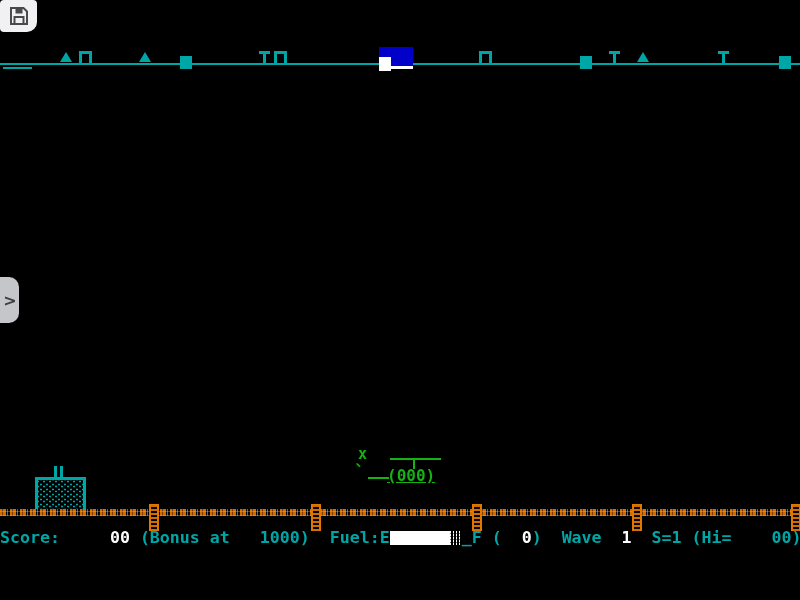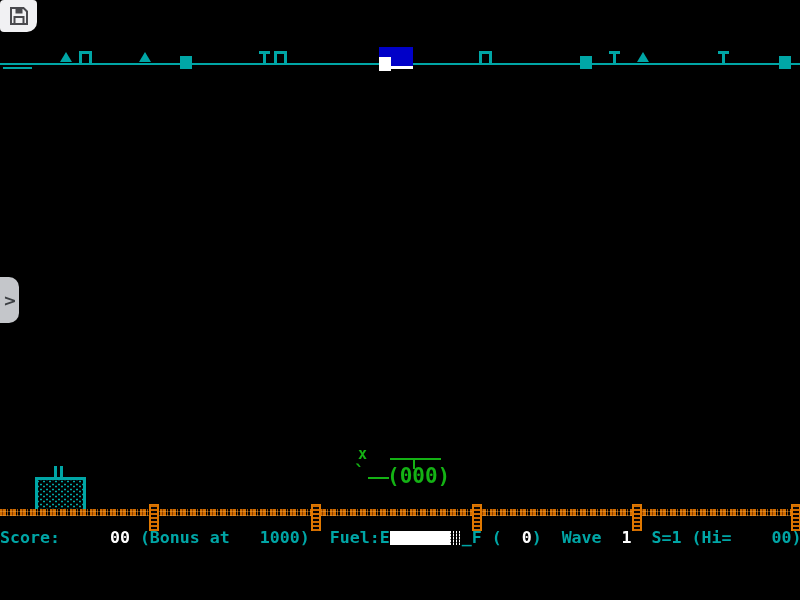--- a/index.html
+++ b/index.html
@@ -52,21 +52,21 @@
     background-image:radial-gradient(var(--teal) 1px,transparent 1.4px),radial-gradient(var(--teal) 1px,transparent 1.4px);
     background-size:6px 5px,6px 5px;background-position:0 0,3px 2px;}
   
   .heli{position:absolute;left:350px;top:446px;width:100px;height:42px;color:var(--green);font-weight:bold;}
   .heli span{position:absolute;line-height:16px;}
   .heli-x{left:8px;top:0;font-size:15px;}
   .heli-rotor{position:absolute;left:40px;top:12px;width:51px;height:2px;background:var(--green);}
   .heli-mast{position:absolute;left:63px;top:14px;width:2px;height:9px;background:var(--green);}
   .heli-hook{left:4px;top:18px;font-size:18px;}
   .heli-tail{position:absolute;left:18px;top:31px;width:21px;height:2px;background:var(--green);}
-  .heli-pod{left:37px;top:22px;font-size:21px;}
+  .heli-pod{left:37px;top:22px;font-size:16px;text-decoration:underline;}
   
   .ground{position:absolute;left:0;top:509px;width:800px;height:7px;
     background-image:
       repeating-linear-gradient(0deg,rgba(255,190,90,.35) 0 1px,transparent 1px 4px),
       repeating-linear-gradient(90deg,#CF6C00 0 2px,#8A3C00 2px 3px,#D06C00 3px 6px,#000 6px 7px,#A85400 7px 8px,#000 8px 10px);}
   .pillar{position:absolute;top:504px;width:10px;height:27px;box-sizing:border-box;
     background-color:#1A0800;
     background-image:
       repeating-linear-gradient(0deg,#D06C00 0 2px,rgba(0,0,0,.75) 2px 4px),
       repeating-linear-gradient(90deg,rgba(0,0,0,.5) 0 1px,transparent 1px 3px);

